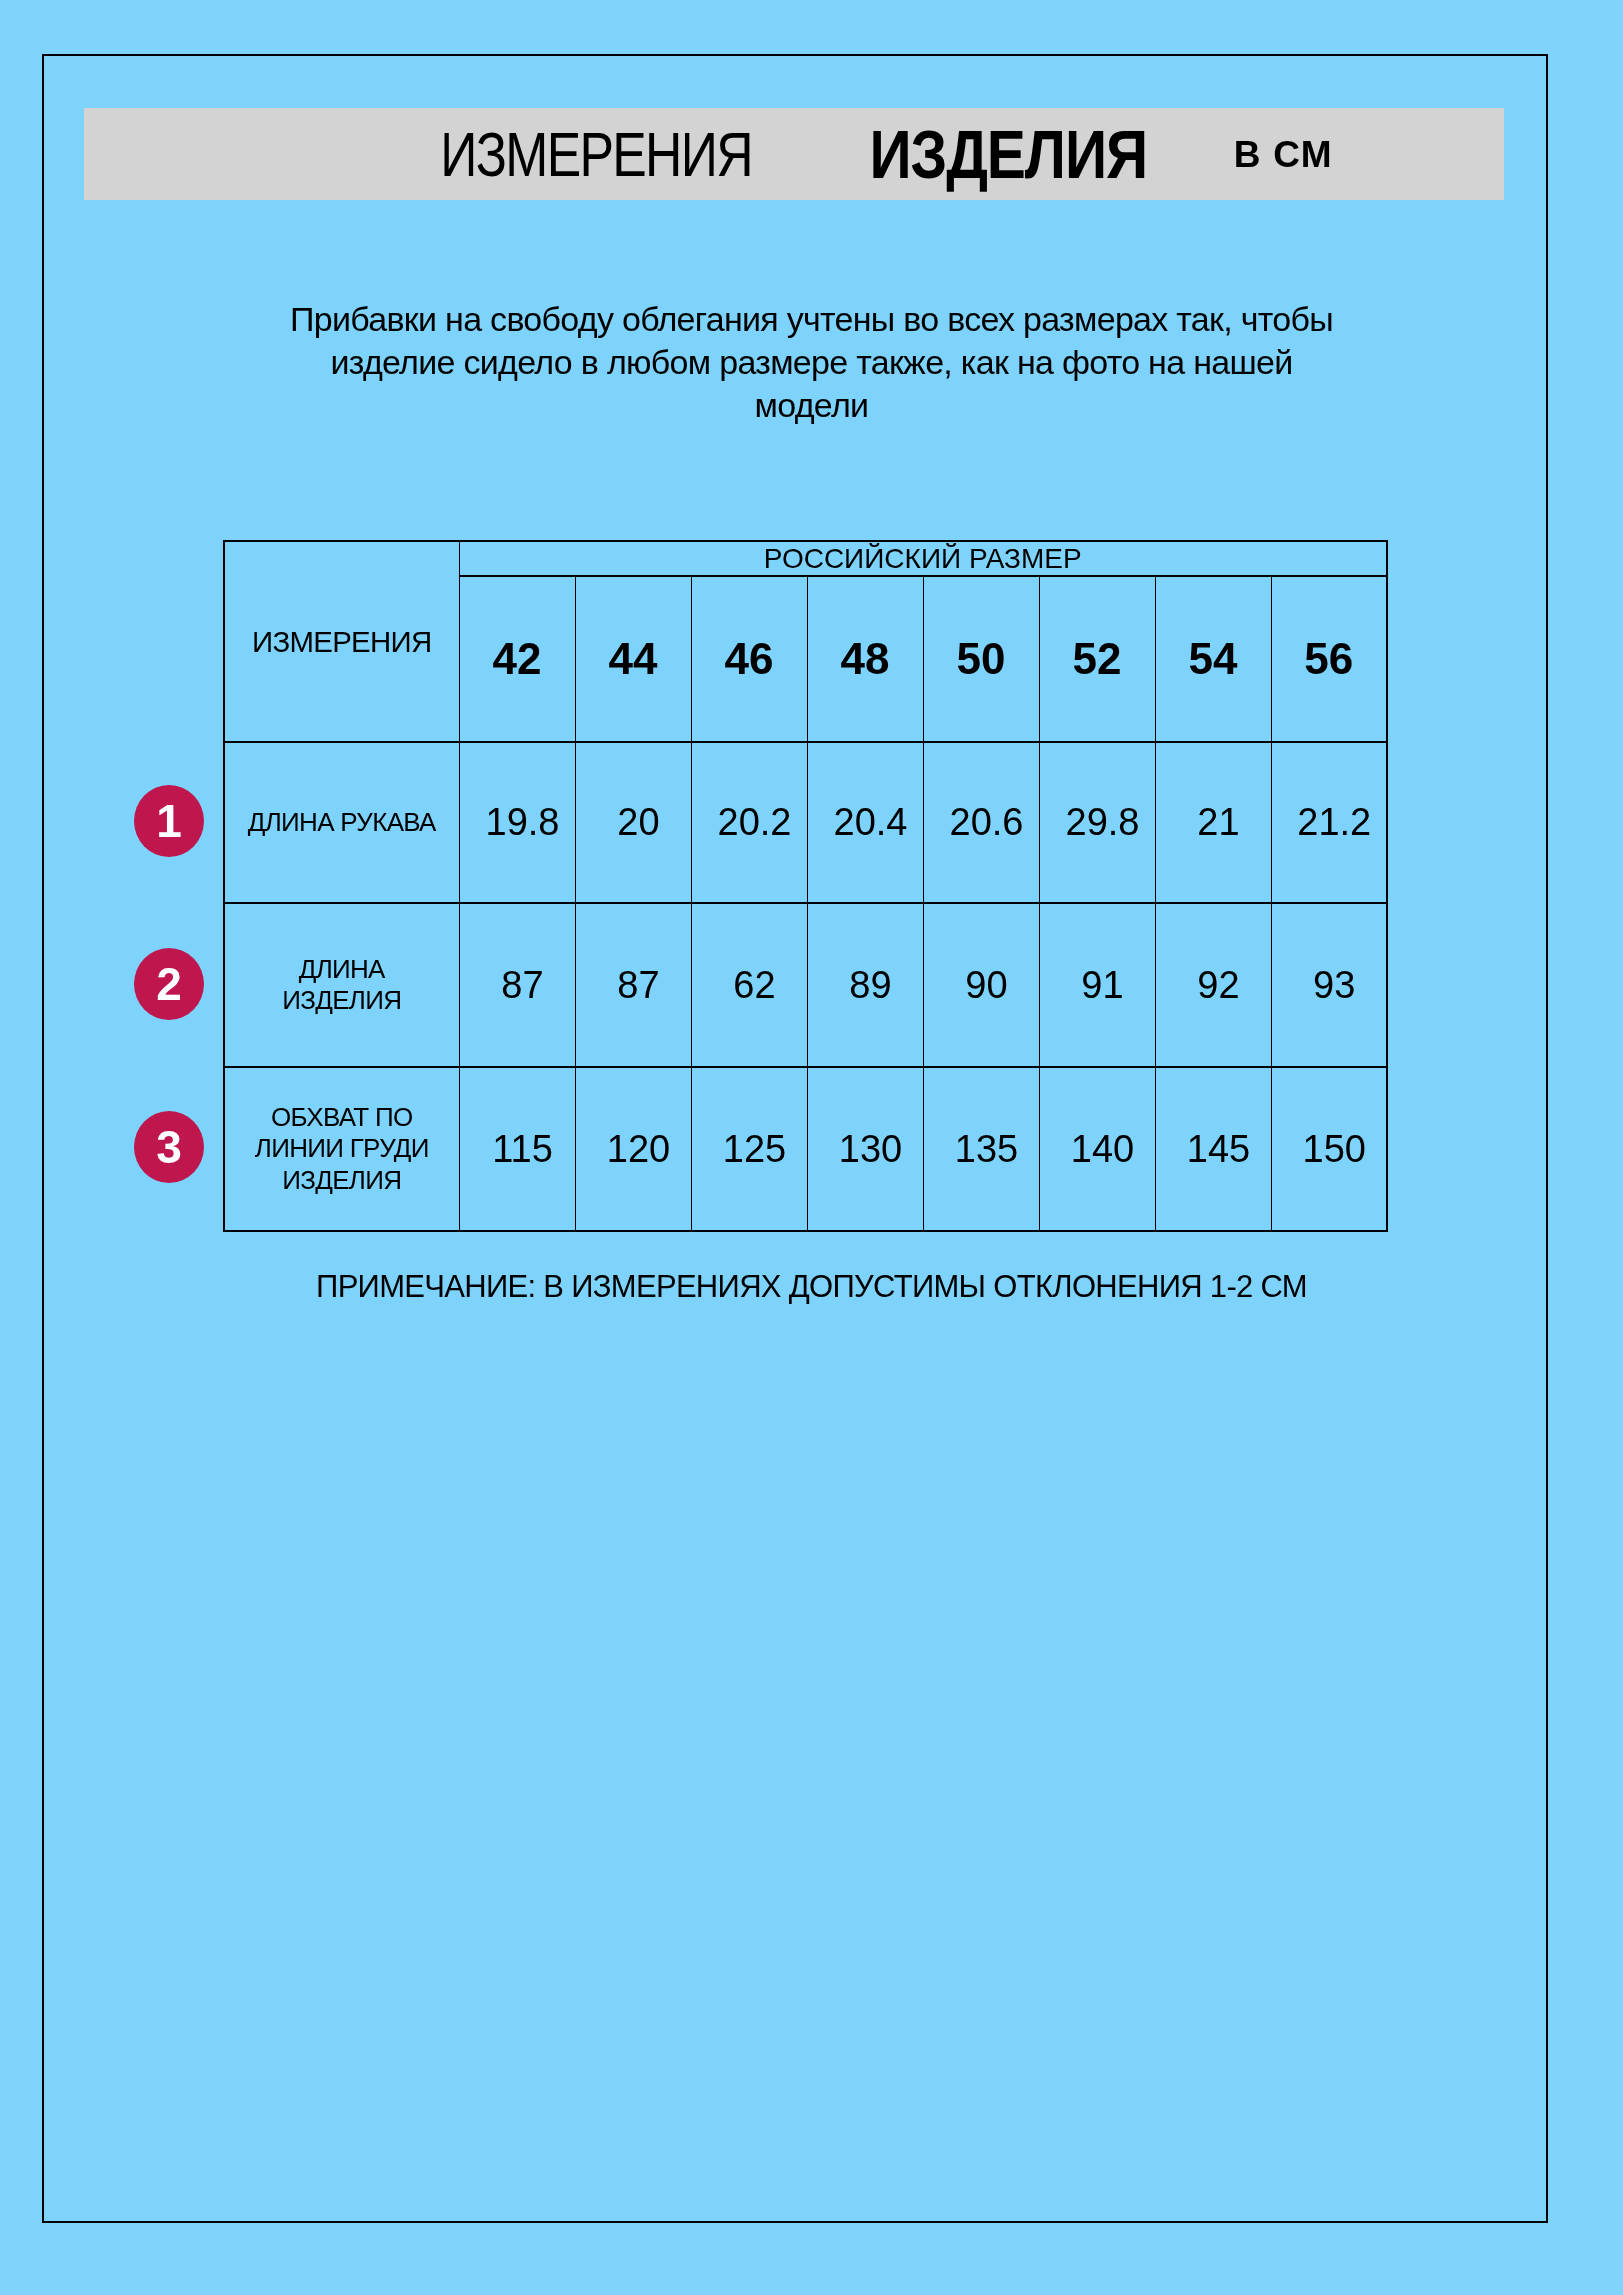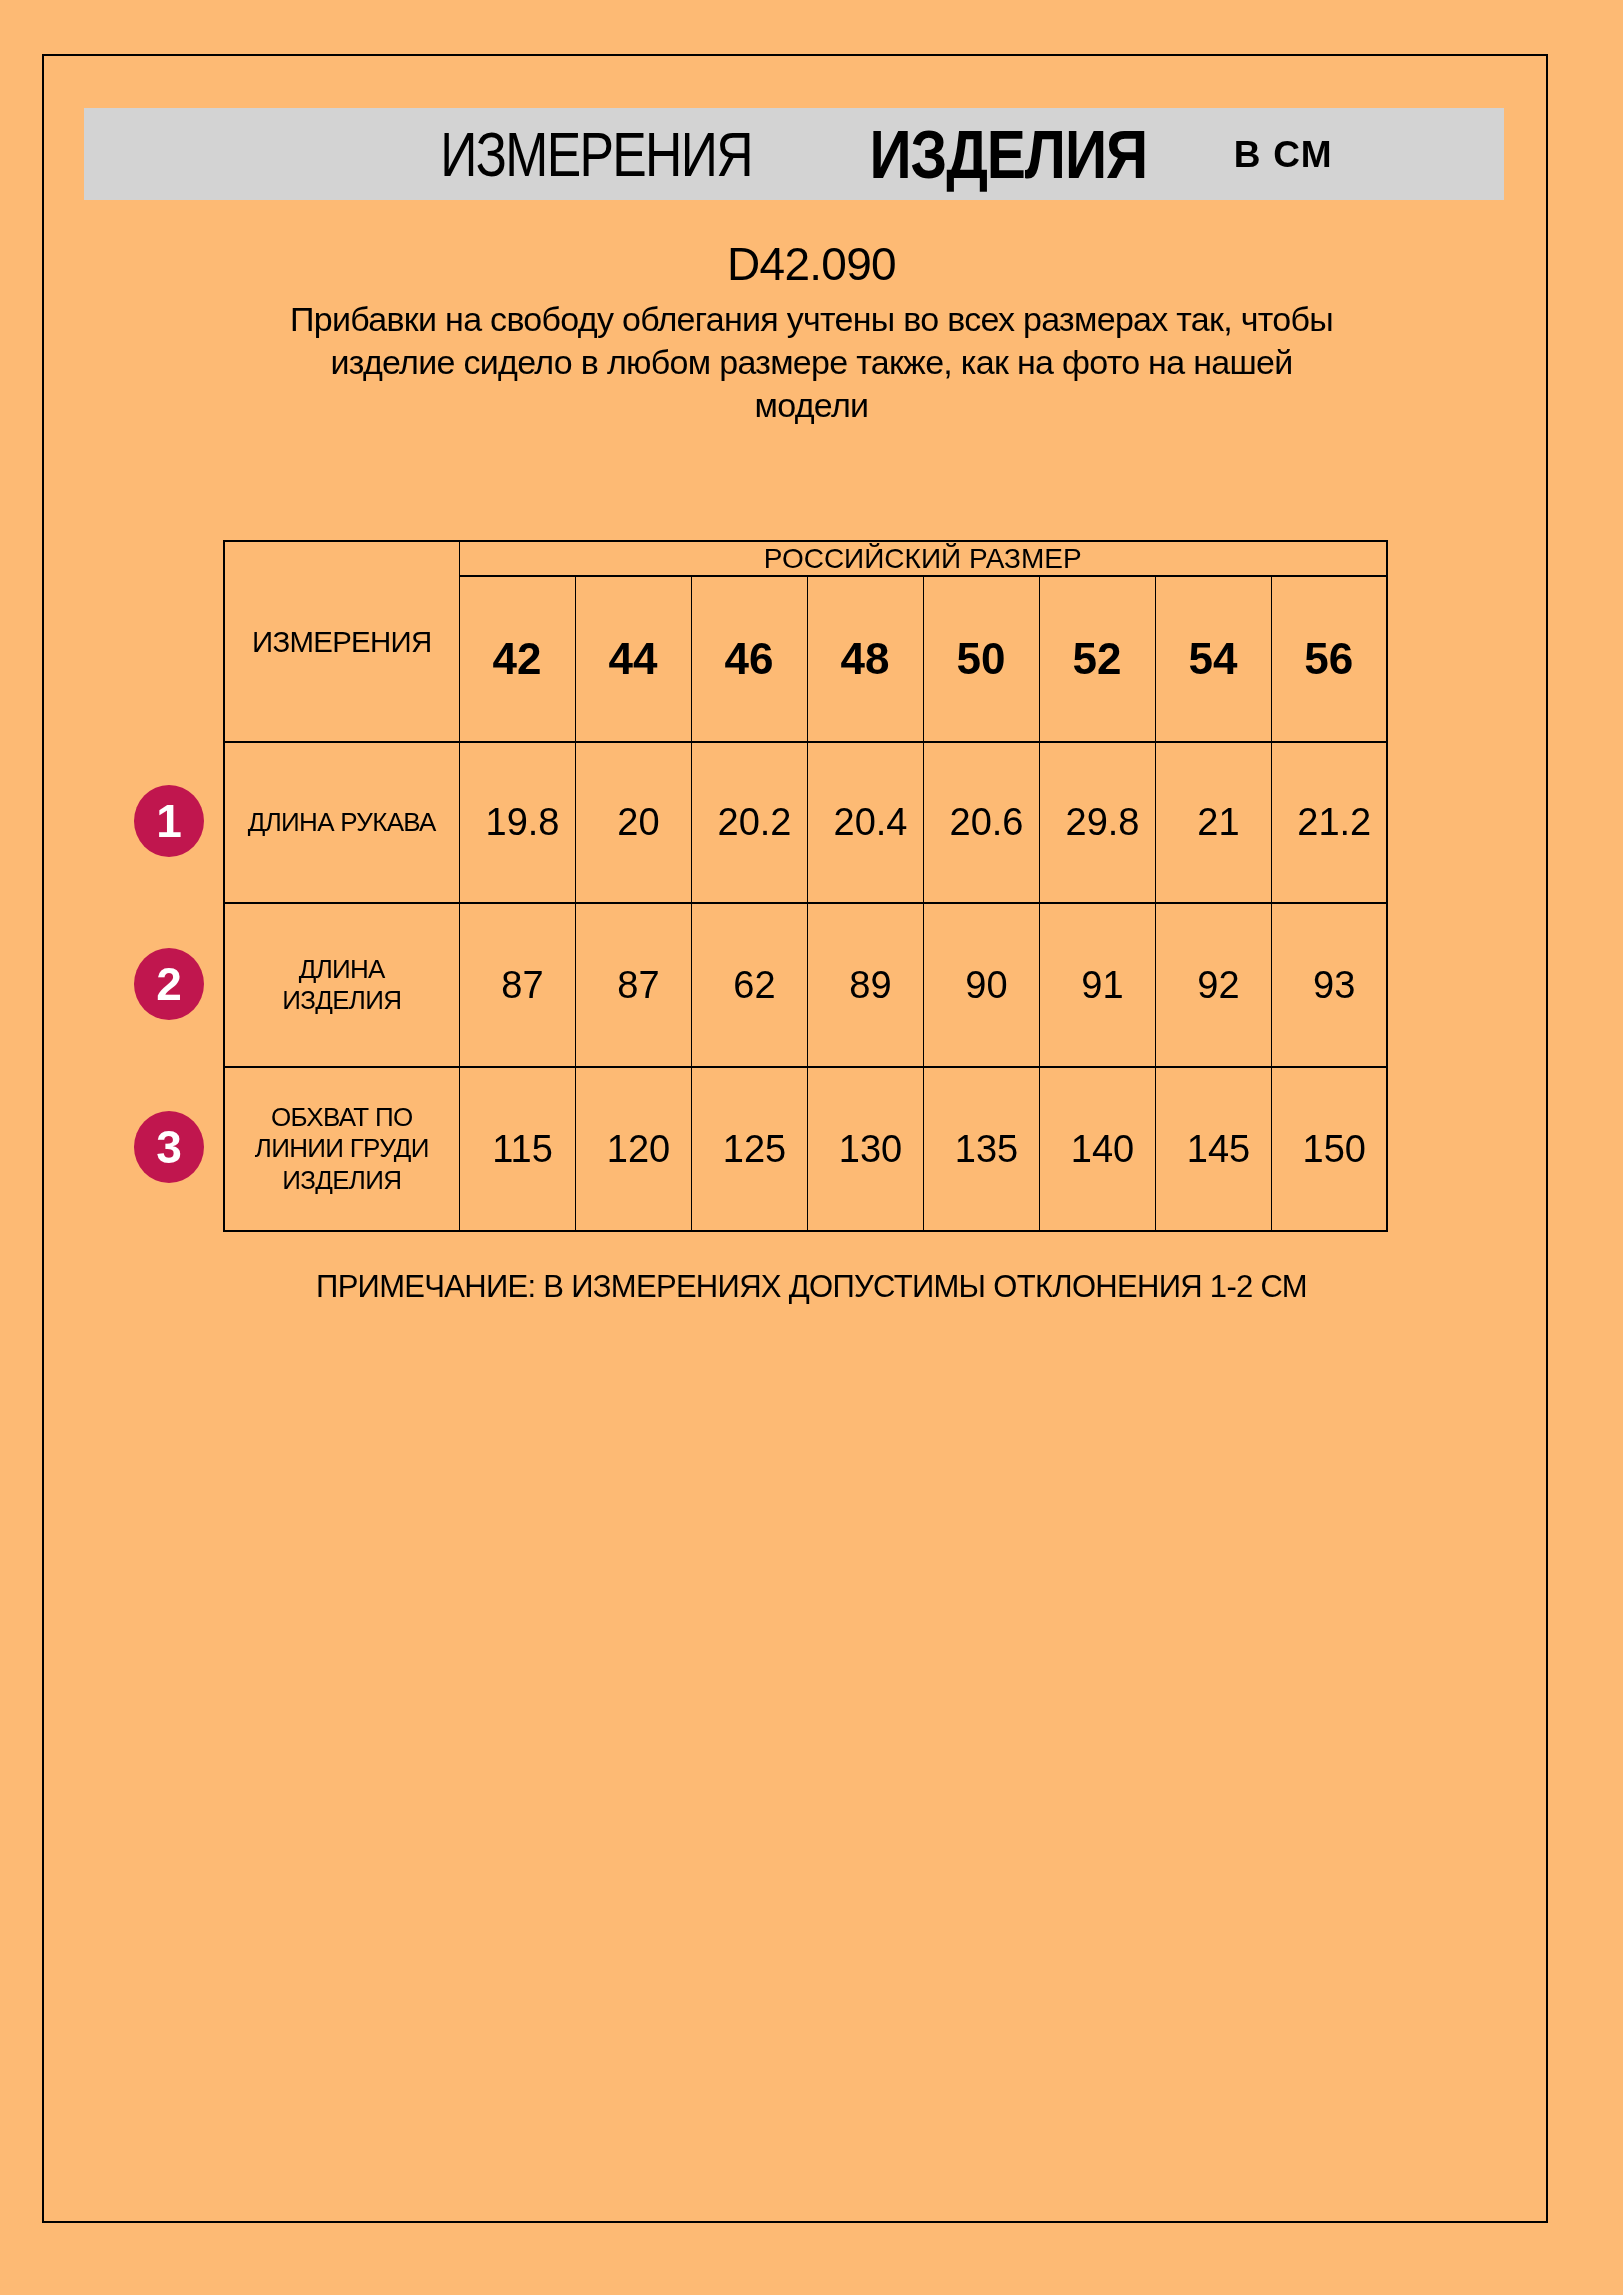--- a/index.html
+++ b/index.html
@@ -3,21 +3,21 @@
 <meta charset="utf-8">
 <style>
   * { margin: 0; padding: 0; box-sizing: border-box; }
   html, body { background: #ffffff; }
   body { font-family: "Liberation Sans", sans-serif; color: #000; }
 
   .page {
     position: relative;
     width: 1623px;
     height: 2295px;
-    background: #fdba74;
+    background: #7dd3fc;
     overflow: hidden;
   }
 
   .frame {
     position: absolute;
     left: 42px; top: 54px;
     width: 1506px; height: 2169px;
     border: 2.6px solid #000;
   }
 
@@ -166,21 +166,20 @@
 <div class="page">
 
   <div class="frame"></div>
 
   <div class="title-band">
     <span class="title-measurements">ИЗМЕРЕНИЯ</span>
     <span class="title-product">ИЗДЕЛИЯ</span>
     <span class="title-unit">В СМ</span>
   </div>
 
-  <div class="product-code">D42.090</div>
 
   <div class="intro">
     <div>Прибавки на свободу облегания учтены во всех размерах так, чтобы</div>
     <div>изделие сидело в любом размере также, как на фото на нашей</div>
     <div>модели</div>
   </div>
 
   <table class="size-table">
     <colgroup>
       <col style="width:235px">

